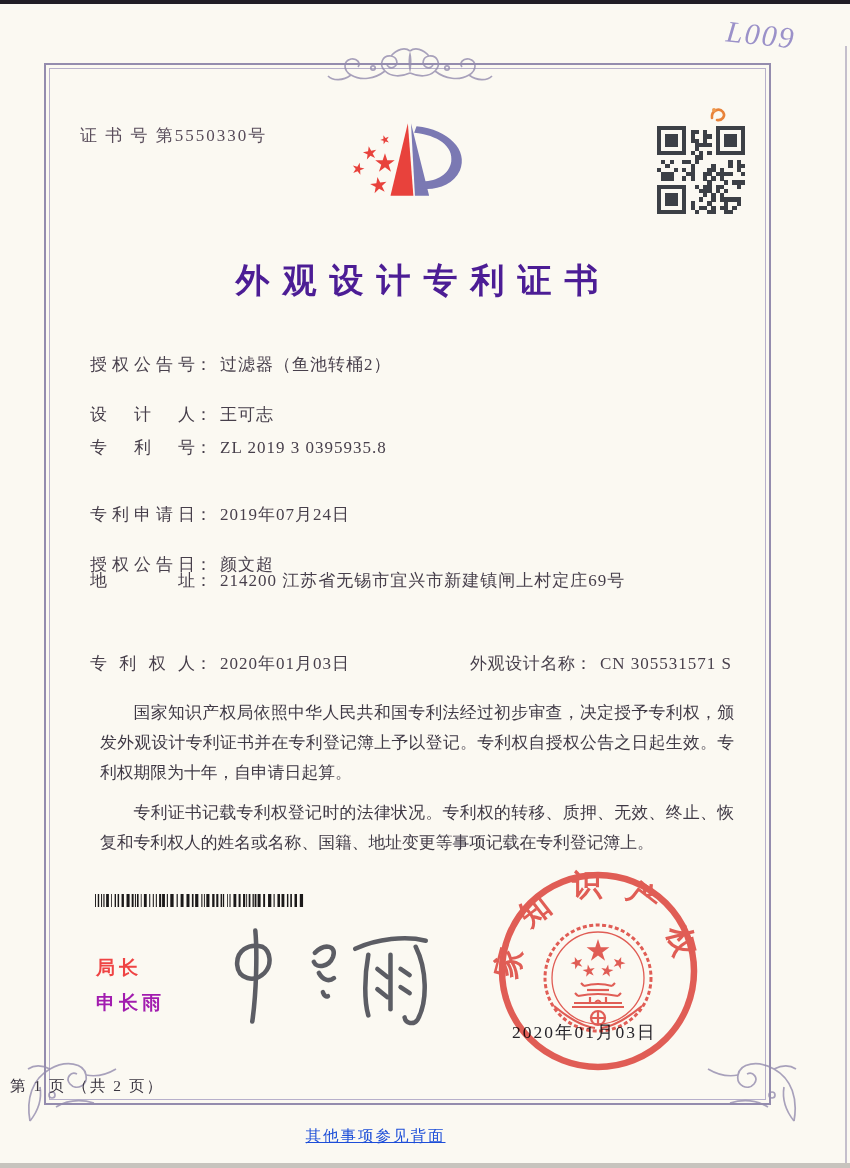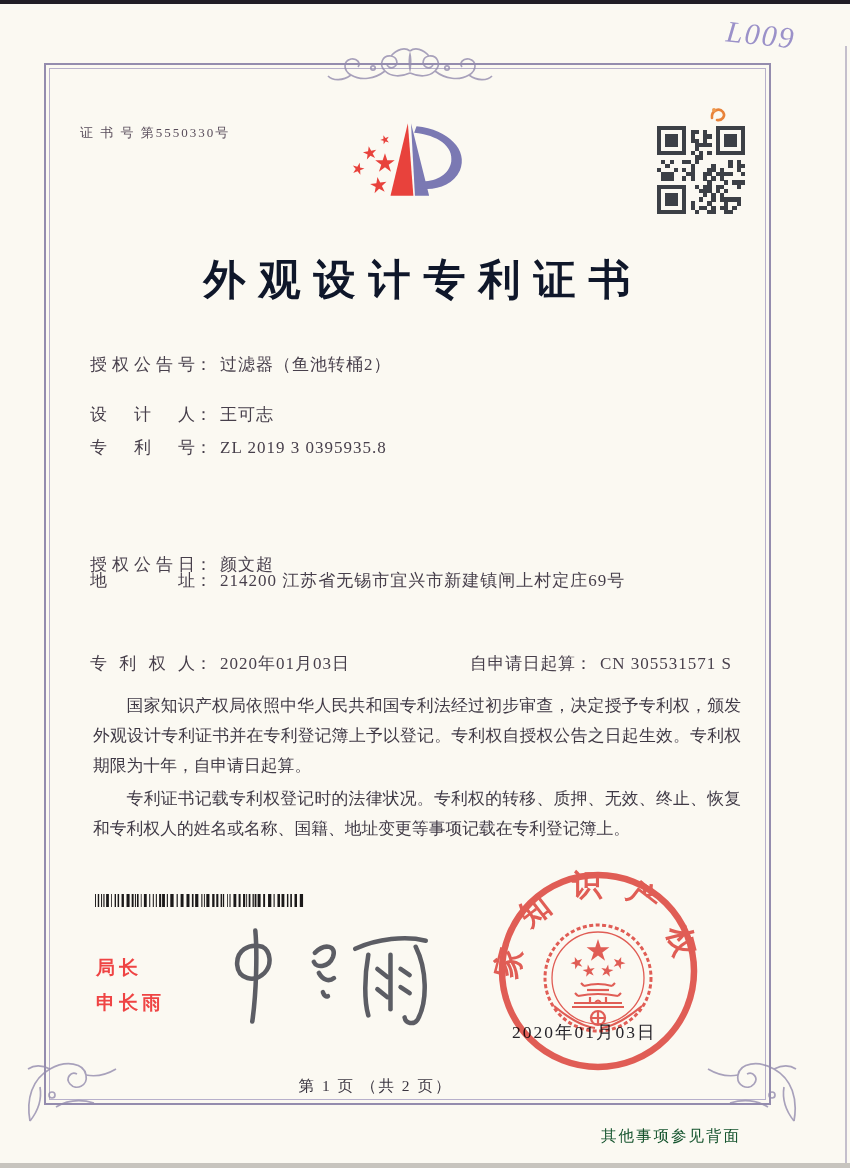--- a/index.html
+++ b/index.html
@@ -17,51 +17,51 @@
   .frame{position:absolute;left:44px;top:63px;width:727px;height:1042px;
     border:2.5px solid var(--frame_purple,#948cae);box-sizing:border-box;}
   .frame-inner{position:absolute;inset:3px;border:1px solid #b7b0cb;}
   .orn-top{position:absolute;left:324px;top:42px;width:172px;height:48px;}
   .orn-bl{position:absolute;left:22px;top:1053px;width:96px;height:72px;}
   .orn-br{position:absolute;left:706px;top:1053px;width:96px;height:72px;transform:scaleX(-1);}
   
   .handmark{position:absolute;left:726px;top:18px;font-size:30px;font-style:italic;
     color:#8b80c2;transform:rotate(6deg);letter-spacing:2px;opacity:.85;}
   
-  .certno{position:absolute;left:80px;top:124px;font-size:13px;letter-spacing:2px;color:#594d5b;}
+  .certno{position:absolute;left:80px;top:124px;font-size:17px;letter-spacing:2px;color:#594d5b;}
   .logo{position:absolute;left:340px;top:110px;width:142px;height:110px;}
   .qr{position:absolute;left:657px;top:126px;width:88px;height:88px;}
   .orange-mark{position:absolute;left:708px;top:104px;width:22px;height:22px;}
-  .title{position:absolute;left:44px;right:60px;top:244px;margin:8px;text-align:center;
-    font-size:42px;font-weight:bold;color:#0f172a;letter-spacing:13px;text-indent:13px;}
+  .title{position:absolute;left:44px;right:60px;top:244px;margin:14px;text-align:center;
+    font-size:34px;font-weight:bold;color:#4c1d95;letter-spacing:13px;text-indent:13px;}
   
   .frow{position:absolute;left:90px;font-size:17px;color:#473f4b;white-space:nowrap;}
   .flabel{display:inline-block;width:105px;text-align:justify;text-align-last:justify;vertical-align:top;}
   .fcolon{display:inline-block;margin-right:8px;}
   .fvalue{letter-spacing:1px;margin-top:12px;}
   .grant2{position:absolute;left:380px;top:0;white-space:nowrap;}
   
   .bodytext{position:absolute;left:90px;top:688px;width:654px;font-size:16.8px;
     line-height:30px;text-align:justify;color:#3f3945;}
-  .bodytext p{margin:3px;text-indent:2em;}
+  .bodytext p{margin:10px;text-indent:2em;}
   
   .barcode{position:absolute;left:95px;top:894px;width:212px;height:13px;}
   .signer-title{position:absolute;left:96px;top:955px;font-size:19px;letter-spacing:4px;
     font-family:"Liberation Sans","DejaVu Sans",sans-serif;font-weight:600;color:#ef4444;}
   .signer-name{position:absolute;left:96px;top:990px;font-size:19px;letter-spacing:4px;
-    font-family:"Liberation Sans","DejaVu Sans",sans-serif;font-weight:600;color:#ef4444;}
+    font-family:"Liberation Sans","DejaVu Sans",sans-serif;font-weight:600;color:#a21caf;}
   .signature{position:absolute;left:218px;top:912px;width:232px;height:122px;opacity:.9;}
   .seal{position:absolute;left:493px;top:866px;width:210px;height:210px;
     mix-blend-mode:multiply;opacity:.92;z-index:5;}
   .seal-date{position:absolute;left:512px;top:1020px;font-size:17.5px;letter-spacing:2px;
     color:#26242a;z-index:4;}
-  .pageno{position:absolute;left:44px;right:75px;top:1076px;text-align:center;
+  .pageno{position:absolute;left:44px;right:75px;top:1076px;
     font-size:15.5px;letter-spacing:2px;color:#3a3540;transform:translateX(-34px);}
-  .footnote{position:absolute;left:44px;right:75px;top:1126px;text-align:right;
-    font-size:15.5px;letter-spacing:2px;color:#14532d;transform:translateX(-34px);}
+  .footnote{position:absolute;left:44px;right:75px;top:1126px;text-align:center;
+    font-size:15.5px;letter-spacing:2px;color:#1d4ed8;transform:translateX(-34px);text-decoration:underline;}
   .orn{stroke:var(--frame_purple,#aca4c8);fill:none;stroke-width:1.7;opacity:.8;}
 </style>
 </head>
 <body>
 
 <div class="page">
 
   <div class="edge-top"></div>
   <div class="edge-right"></div>
   <div class="edge-bottom"></div>
@@ -339,30 +339,33 @@
 
   <div class="frow" style="top:353px">
     <span class="flabel">授权公告号</span><span class="fcolon">：</span><span class="fvalue">过滤器（鱼池转桶2）</span>
   </div>
   <div class="frow" style="top:403px">
     <span class="flabel">设计人</span><span class="fcolon">：</span><span class="fvalue">王可志</span>
   </div>
   <div class="frow" style="top:436px">
     <span class="flabel">专利号</span><span class="fcolon">：</span><span class="fvalue">ZL 2019 3 0395935.8</span>
   </div>
+  <div class="frow" style="top:503px">
+    <span class="flabel">专利申请日</span><span class="fcolon">：</span><span class="fvalue">2019年07月24日</span>
+  </div>
   <div class="frow" style="top:553px">
     <span class="flabel">授权公告日</span><span class="fcolon">：</span><span class="fvalue">颜文超</span>
   </div>
   <div class="frow" style="top:569px">
     <span class="flabel">地址</span><span class="fcolon">：</span><span class="fvalue">214200 江苏省无锡市宜兴市新建镇闸上村定庄69号</span>
   </div>
   <div class="frow" style="top:652px;right:90px">
     <span class="flabel">专利权人</span><span class="fcolon">：</span><span class="fvalue">2020年01月03日</span>
     <span class="grant2">
-      <span class="flabel">自申请日起算</span><span class="fcolon">：</span><span class="fvalue">CN 305531571 S</span>
+      <span class="flabel">外观设计名称</span><span class="fcolon">：</span><span class="fvalue">CN 305531571 S</span>
     </span>
   </div>
 
   <div class="bodytext">
     <p>国家知识产权局依照中华人民共和国专利法经过初步审查，决定授予专利权，颁发外观设计专利证书并在专利登记簿上予以登记。专利权自授权公告之日起生效。专利权期限为十年，自申请日起算。</p>
     <p>专利证书记载专利权登记时的法律状况。专利权的转移、质押、无效、终止、恢复和专利权人的姓名或名称、国籍、地址变更等事项记载在专利登记簿上。</p>
   </div>
 
   <svg class="barcode" viewBox="0 0 212 14" preserveAspectRatio="none">
       <rect x="0.00" y="0" width="0.95" height="14" fill="#1b1919"></rect>

